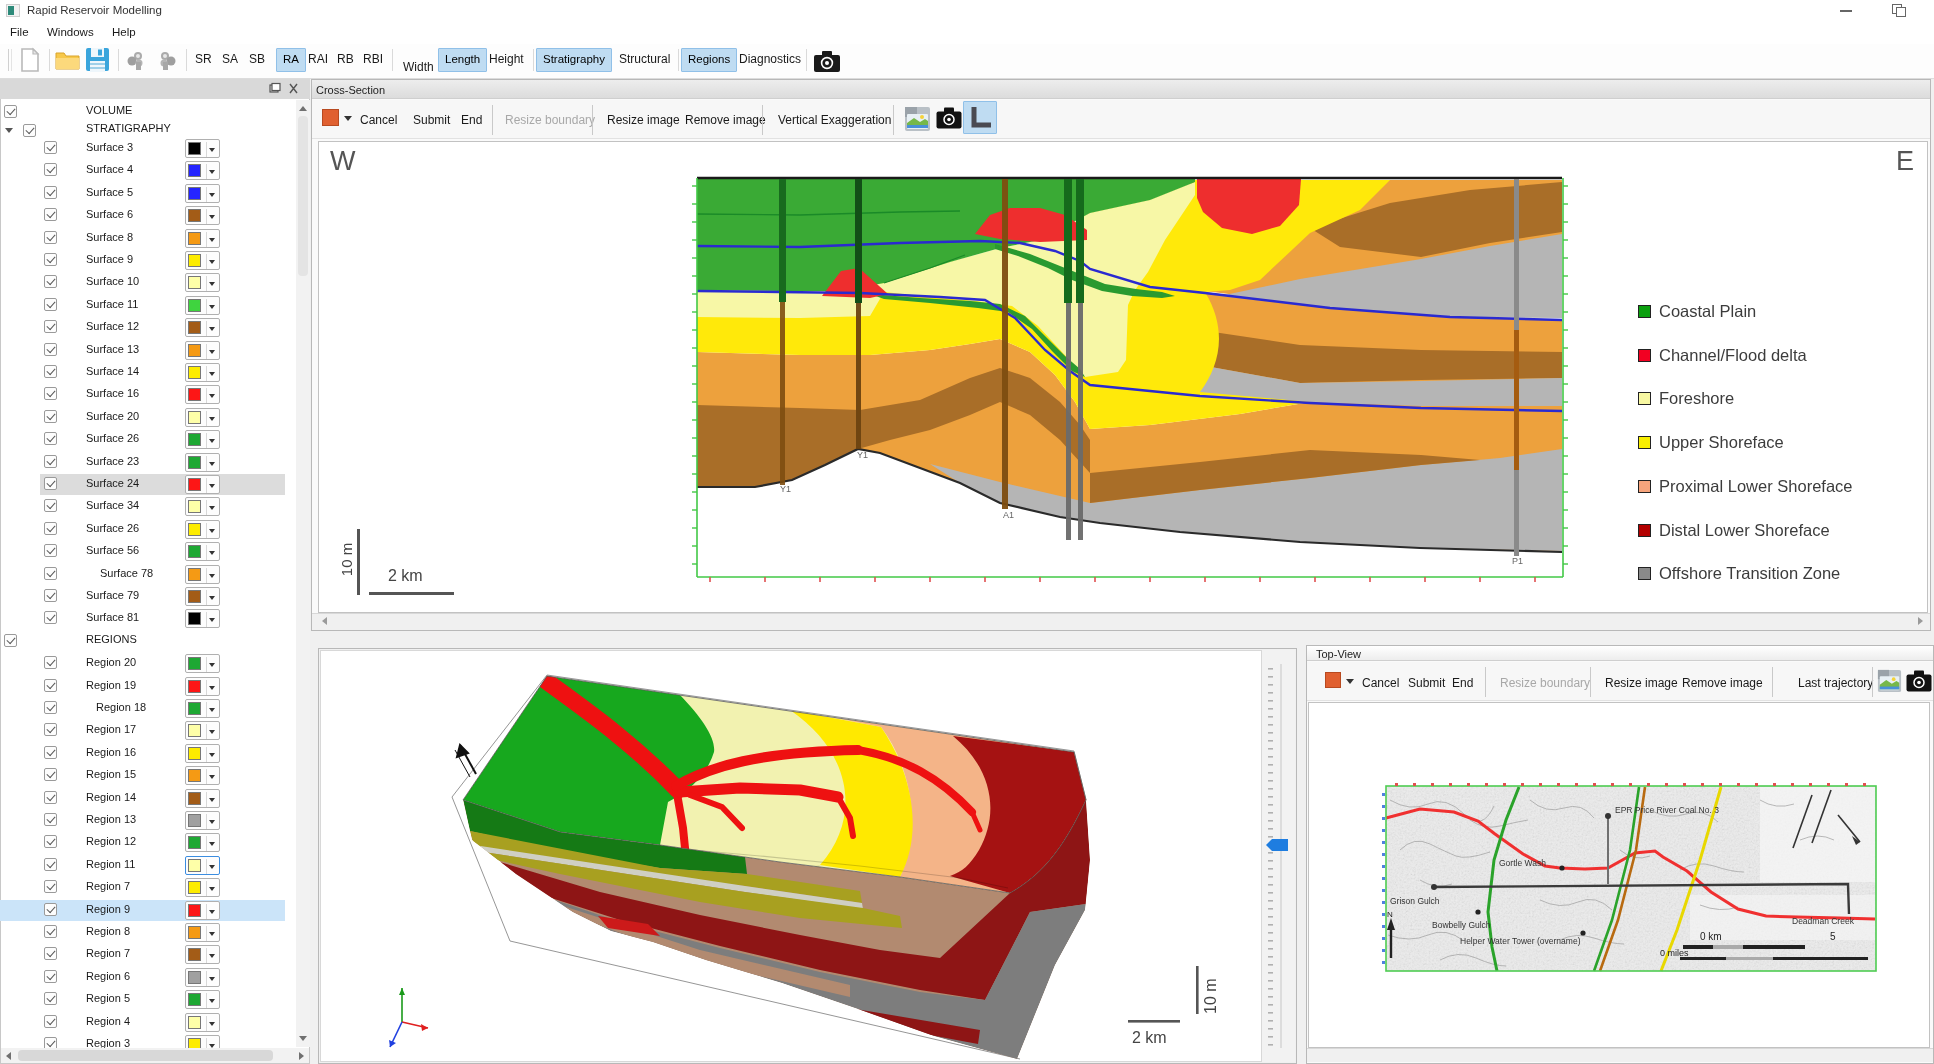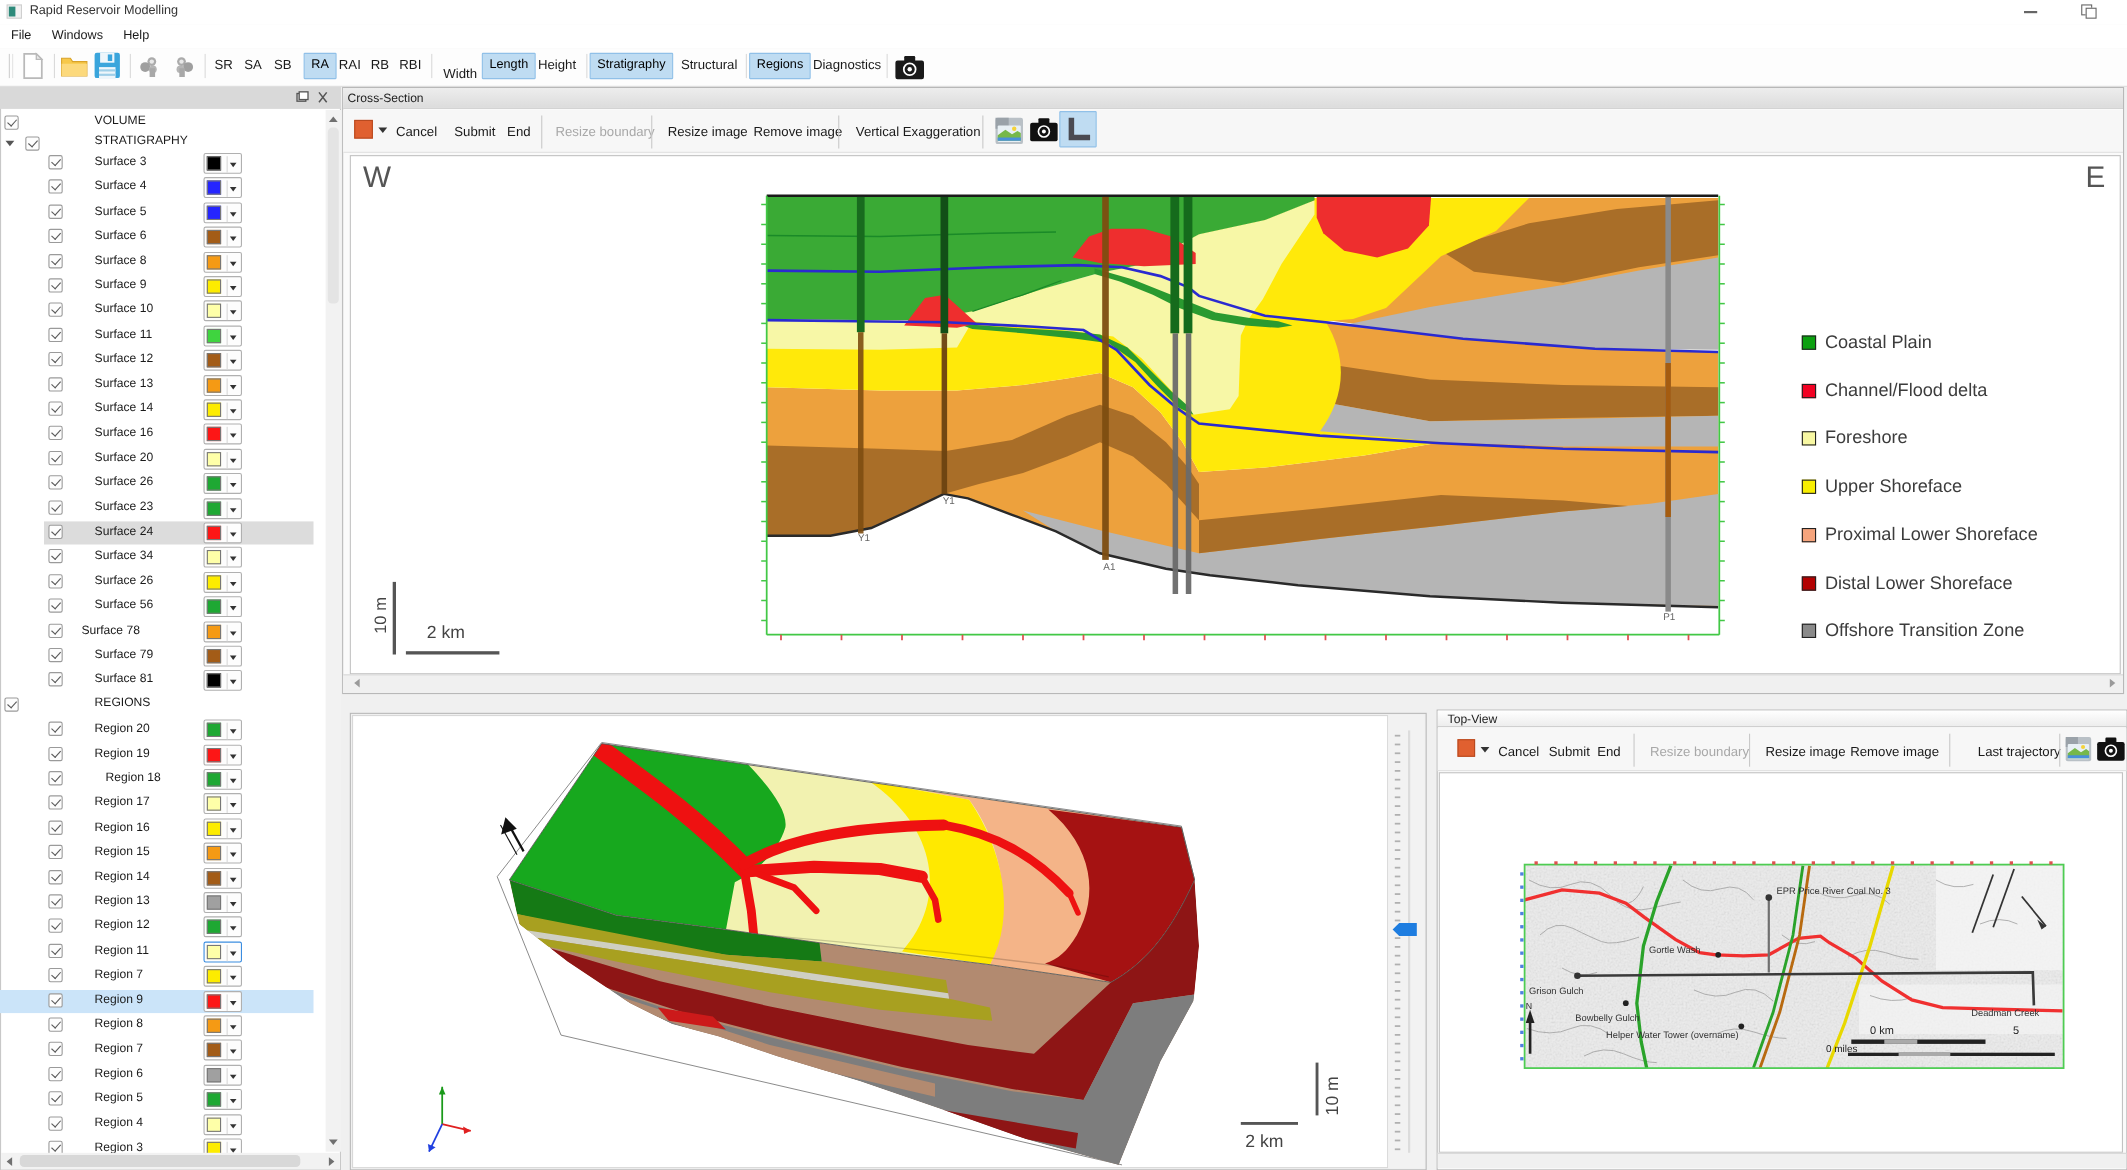--- a/index.html
+++ b/index.html
@@ -240,21 +240,21 @@
       <s class="swa"></s>
     </span>
 <s class="cb" style="left:44px;top:544px"></s>
 <div class="abs t11" style="left:86px;top:544px">Surface 56</div>
 <span class="swb" style="left:185px;top:542px;border:1px solid #b0b0b0">
       <s class="swc" style="background:#1ea833"></s>
       <s class="swsep"></s>
       <s class="swa"></s>
     </span>
 <s class="cb" style="left:44px;top:567px"></s>
-<div class="abs t11" style="left:74px;top:567px">Surface 78</div>
+<div class="abs t11" style="left:100px;top:567px">Surface 78</div>
 <span class="swb" style="left:185px;top:565px;border:1px solid #b0b0b0">
       <s class="swc" style="background:#f59a14"></s>
       <s class="swsep"></s>
       <s class="swa"></s>
     </span>
 <s class="cb" style="left:44px;top:589px"></s>
 <div class="abs t11" style="left:86px;top:589px">Surface 79</div>
 <span class="swb" style="left:185px;top:587px;border:1px solid #b0b0b0">
       <s class="swc" style="background:#a35c17"></s>
       <s class="swsep"></s>

